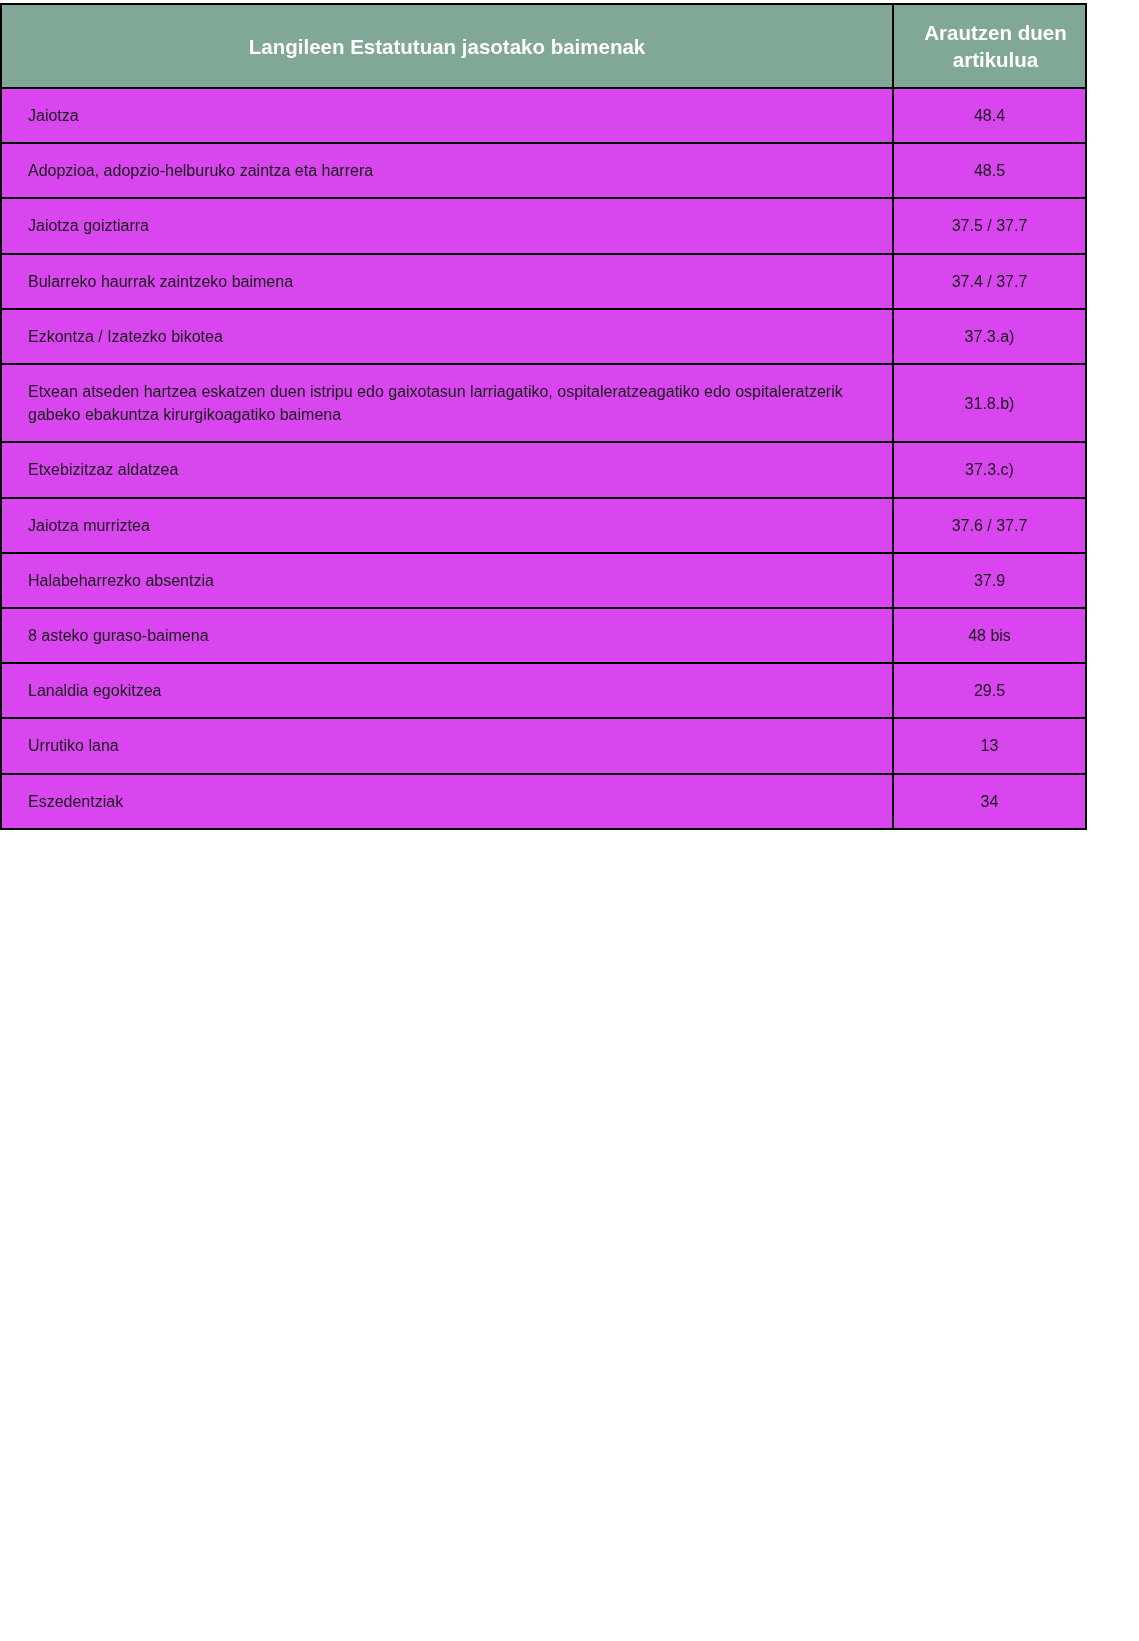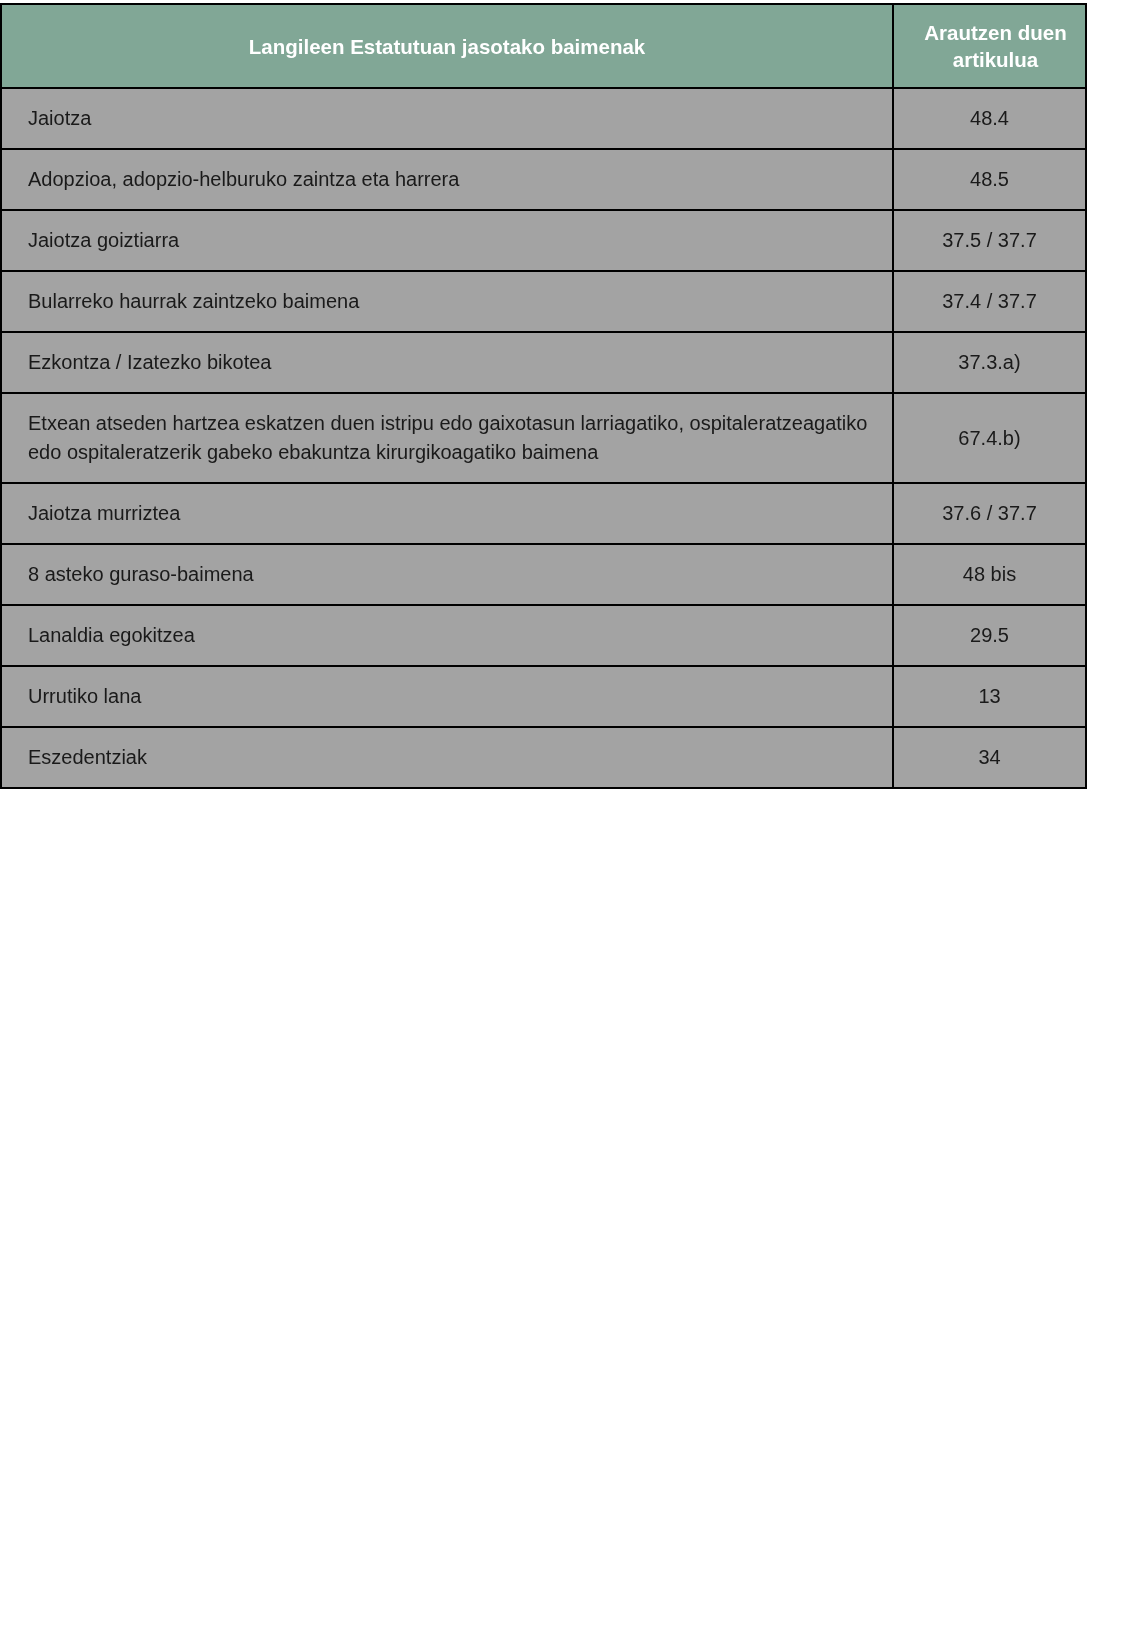--- a/index.html
+++ b/index.html
@@ -47,24 +47,24 @@
     padding-right: 18px;
   }
   thead th.head-art {
     text-align: center;
     padding-left: 20px;
     padding-right: 8px;
   }
 
   tbody td {
     border: 2px solid #000000;
-    font-size: 20px;
+    font-size: 16px;
     font-weight: normal;
     line-height: 1.45;
-    background: #a3a3a3;
+    background: #d946ef;
     color: #1a1a1a;
     vertical-align: middle;
   }
   tbody td.cell-desc {
     text-align: left;
     padding: 15px 18px 15px 26px;
   }
   tbody td.cell-art {
     text-align: center;
     padding: 15px 10px;
@@ -102,25 +102,33 @@
       <tr>
         <td class="cell-desc">Bularreko haurrak zaintzeko baimena</td>
         <td class="cell-art">37.4 / 37.7</td>
       </tr>
       <tr>
         <td class="cell-desc">Ezkontza / Izatezko bikotea</td>
         <td class="cell-art">37.3.a)</td>
       </tr>
       <tr>
         <td class="cell-desc">Etxean atseden hartzea eskatzen duen istripu edo gaixotasun larriagatiko, ospitaleratzeagatiko edo ospitaleratzerik gabeko ebakuntza kirurgikoagatiko baimena</td>
-        <td class="cell-art">67.4.b)</td>
+        <td class="cell-art">31.8.b)</td>
+      </tr>
+      <tr>
+        <td class="cell-desc">Etxebizitzaz aldatzea</td>
+        <td class="cell-art">37.3.c)</td>
       </tr>
       <tr>
         <td class="cell-desc">Jaiotza murriztea</td>
         <td class="cell-art">37.6 / 37.7</td>
+      </tr>
+      <tr>
+        <td class="cell-desc">Halabeharrezko absentzia</td>
+        <td class="cell-art">37.9</td>
       </tr>
       <tr>
         <td class="cell-desc">8 asteko guraso-baimena</td>
         <td class="cell-art">48 bis</td>
       </tr>
       <tr>
         <td class="cell-desc">Lanaldia egokitzea</td>
         <td class="cell-art">29.5</td>
       </tr>
       <tr>

